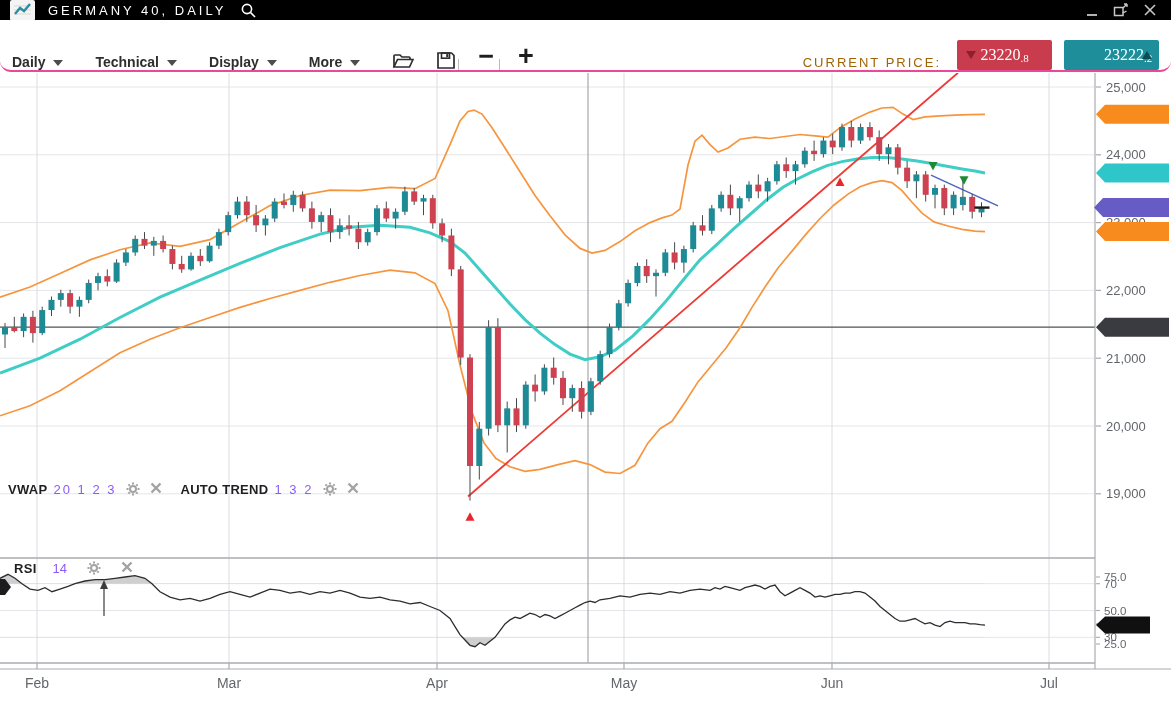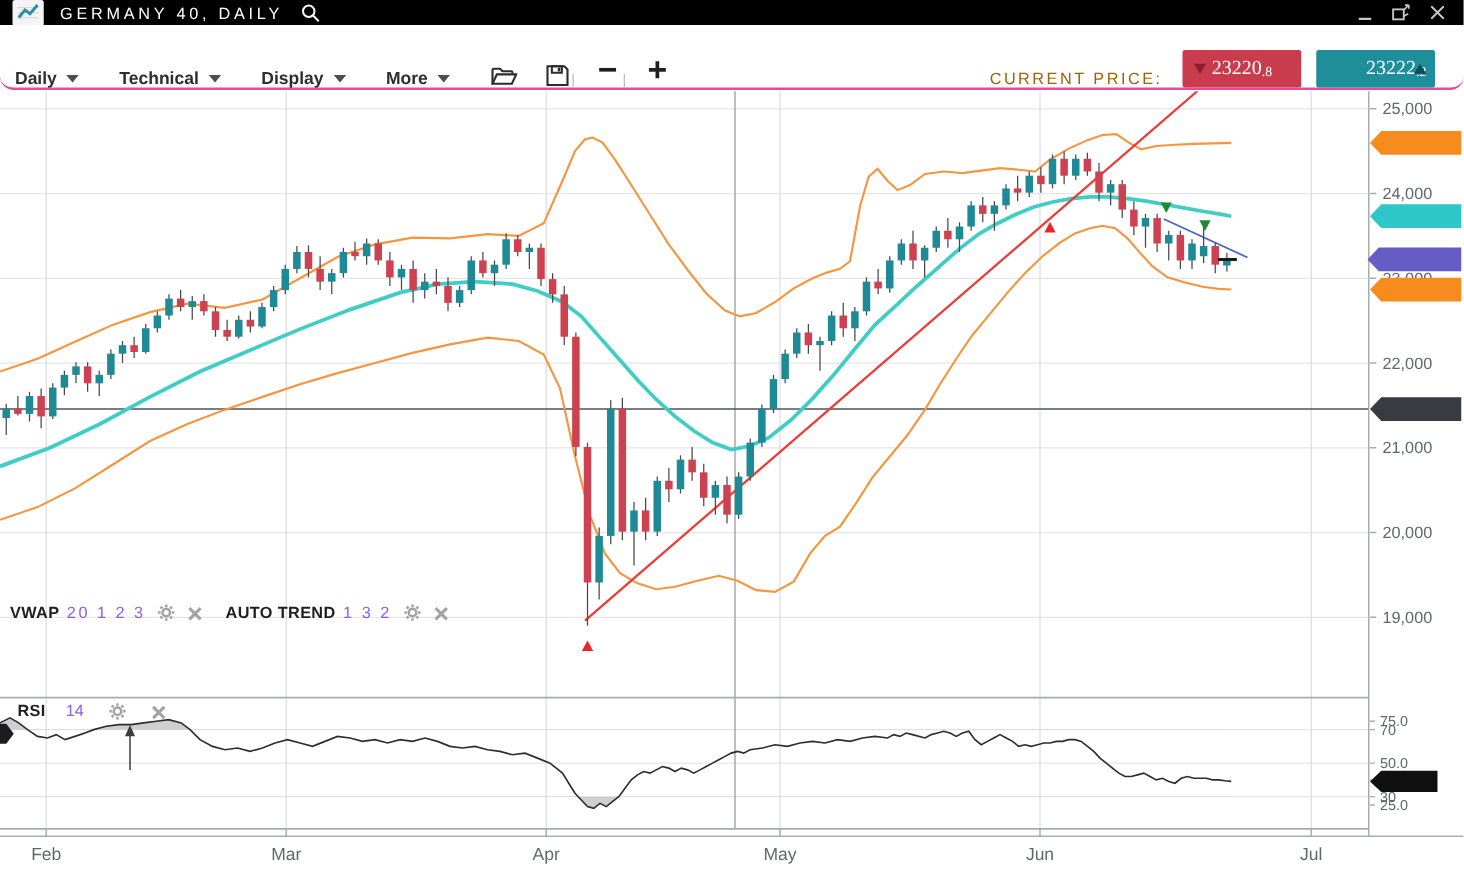--- a/index.html
+++ b/index.html
@@ -19,29 +19,29 @@
   .menu-item { display:flex; align-items:center; margin-right:32px; cursor:pointer; }
   .menu-item b { font-size:14px; color:#2e2e30; font-weight:700; }
   .chev { width:0; height:0; border-left:5px solid transparent; border-right:5px solid transparent;
           border-top:6px solid #4d4d4f; margin-left:8px; margin-top:2px; }
   .tool-icon { margin-right:22px; cursor:pointer; display:flex; align-items:center; }
   .zoom-btn { font-size:27px; font-weight:900; color:#1e1e1e; line-height:1; margin-right:24px; cursor:pointer; }
   .tick-under { position:absolute; width:1px; height:11px; background:#b9bbbe; bottom:0; }
   .cp-label { margin-left:auto; font-size:13px; letter-spacing:2px; color:#a16207; margin-right:16px; }
   .price-badge { width:95px; height:30px; border-radius:2px; display:flex; align-items:center;
                  justify-content:center; color:#fff; font-size:16px; margin-right:12px; position:relative;font-family:Liberation Serif, serif; }
-  .price-badge:last-child { margin-right:11px;padding-left:33px; }
+  .price-badge:last-child { margin-right:0;padding-left:33px; }
   .price-badge .dec { font-size:11px; margin-top:5px; }
   .arr-down { width:0; height:0; border-left:5px solid transparent; border-right:5px solid transparent;
               border-top:8px solid #8e1f2c; position:absolute; left:9px; top:11px; }
   .arr-up { width:0; height:0; border-left:5px solid transparent; border-right:5px solid transparent;
             border-bottom:8px solid #0c4d55; position:absolute; right:7px; top:11px; }
   
   .chart-wrap { position:relative; width:1148px; height:623px; background:#fff; }
-  .ind-row { position:absolute; display:flex; align-items:flex-end; gap:6px; font-size:13px;
+  .ind-row { position:absolute; display:flex; align-items:flex-start; gap:6px; font-size:13px;
              color:#8c8c8e; z-index:5; background:transparent; }
   .ind-row b { color:#1f1f21; font-weight:700; letter-spacing:.3px; }
   .ind-row .params { color:#8b5cf6; letter-spacing:2px; }
   .ind-icon { cursor:pointer; display:flex; align-items:center; margin-left:4px; }
   svg text { font-family:"Liberation Sans", sans-serif; }
 </style>
 </head>
 <body>
 
 <div class="titlebar">

